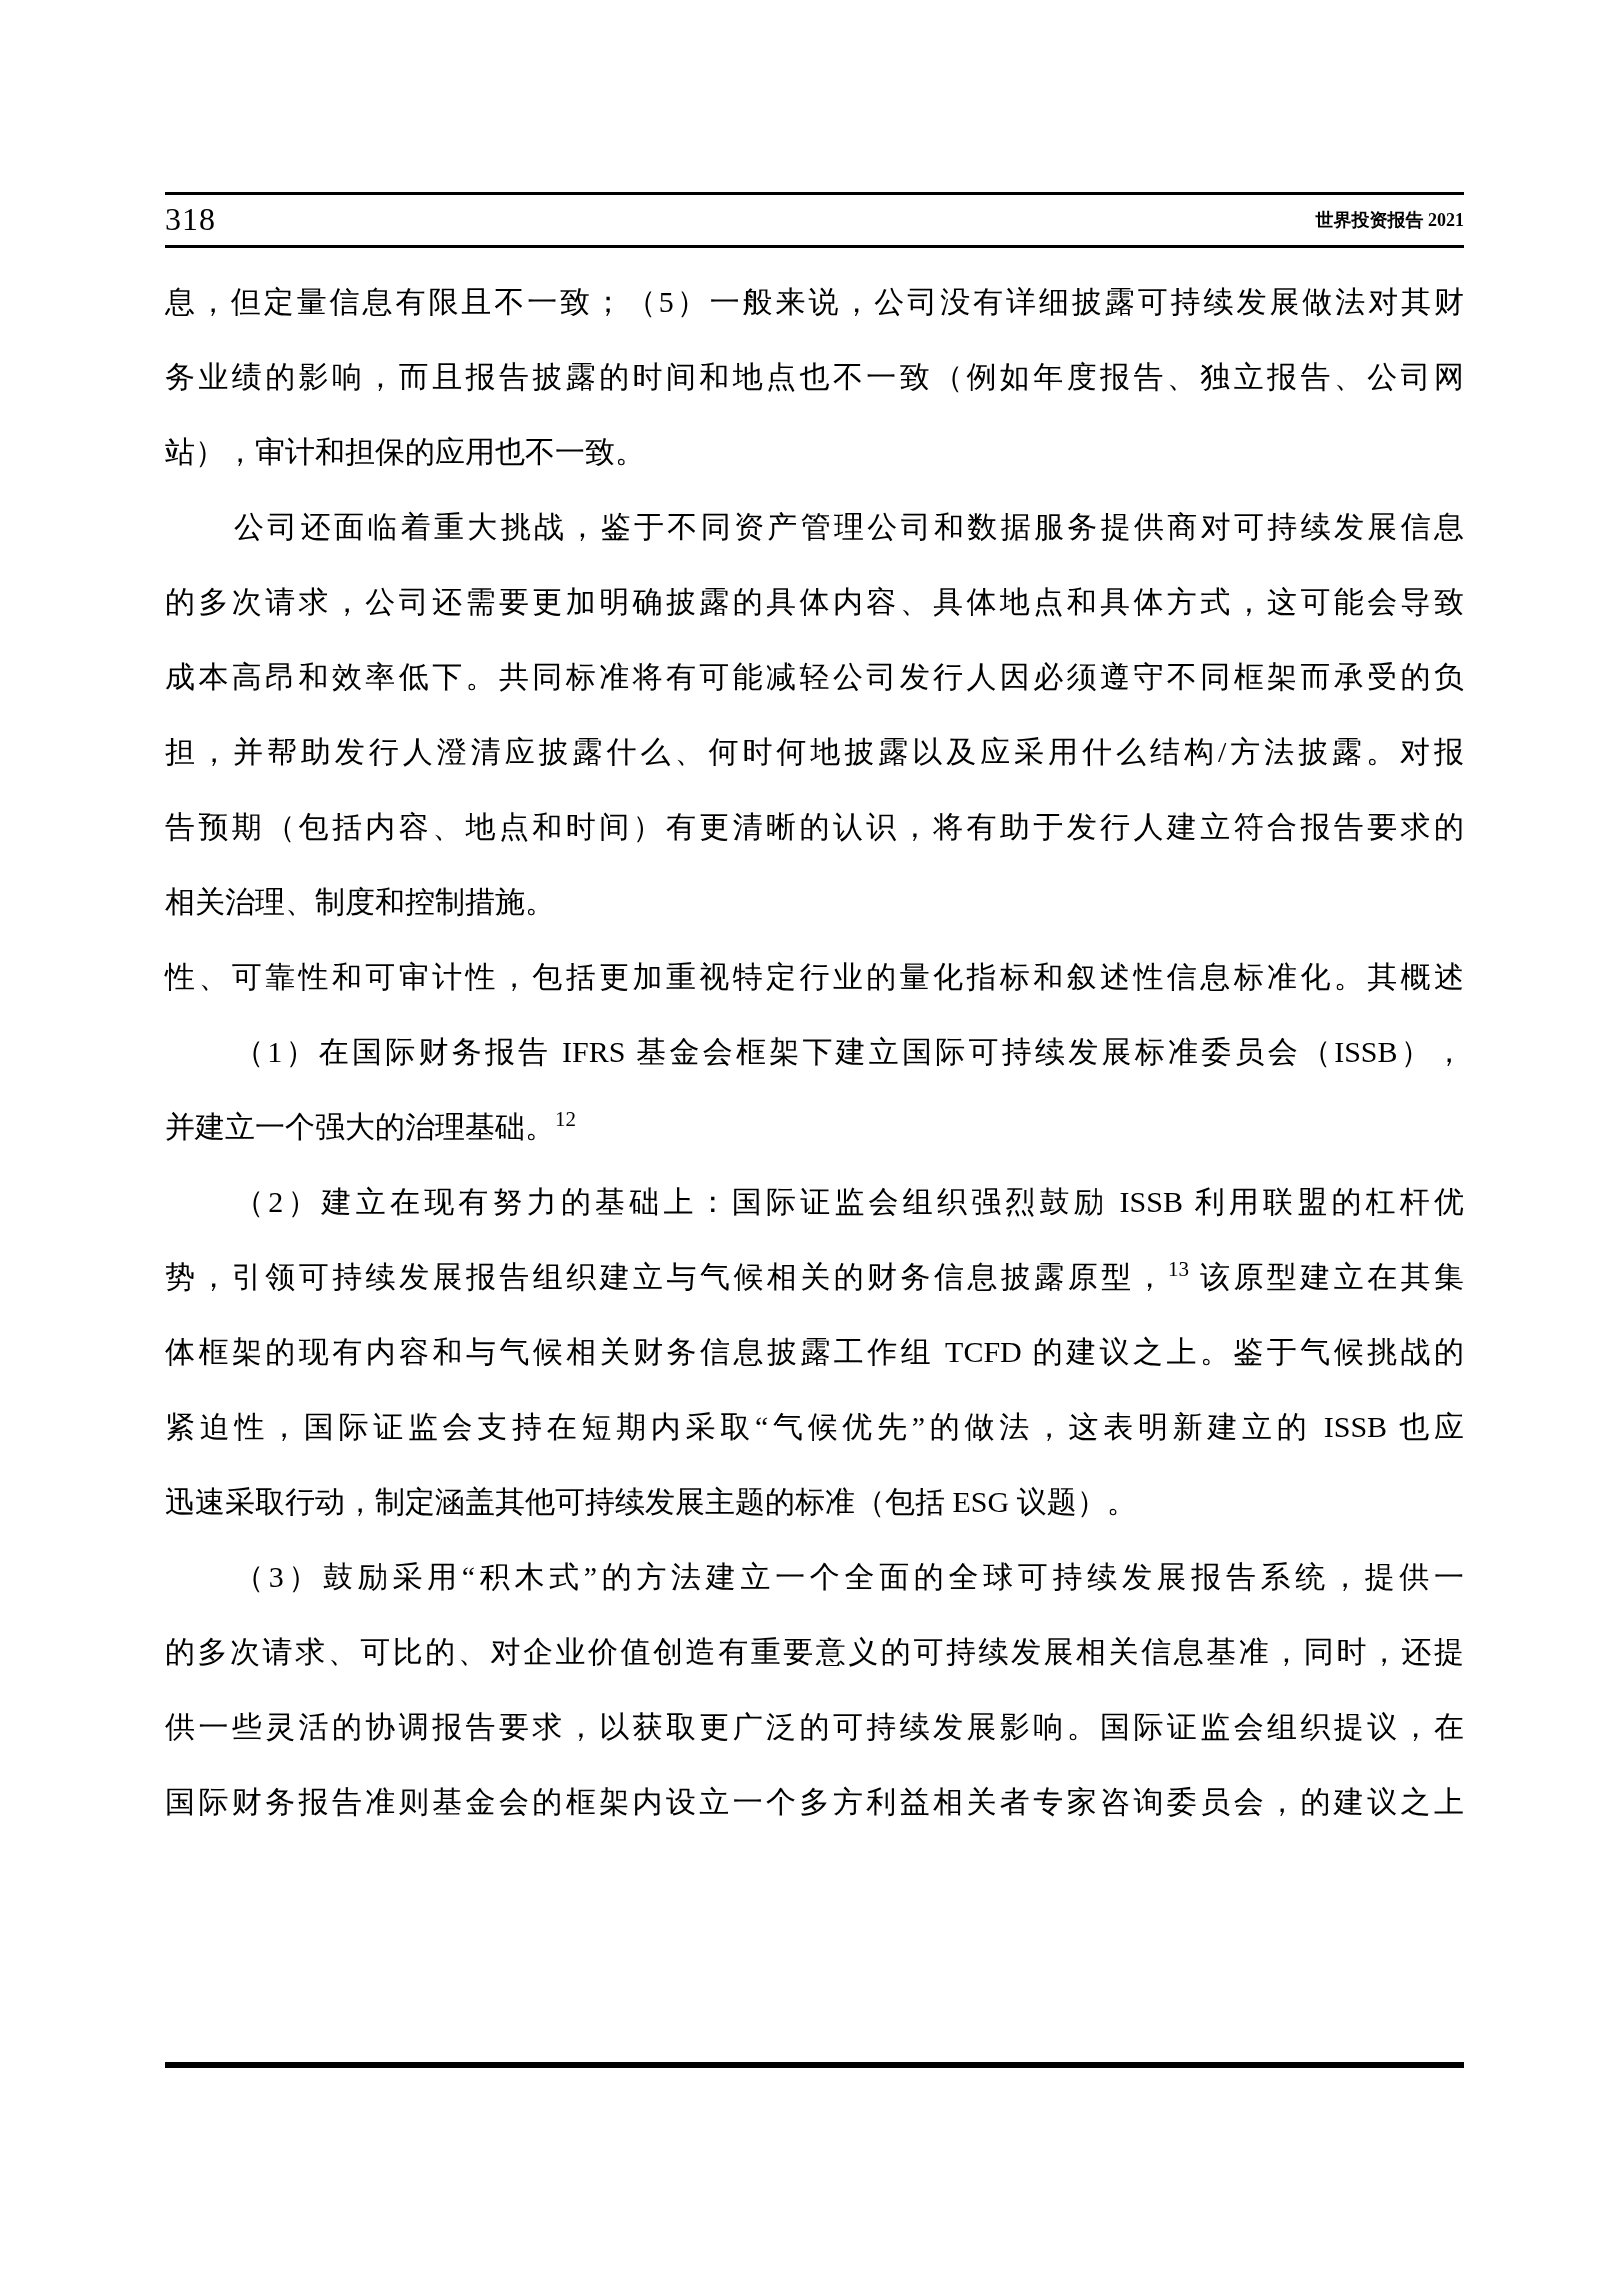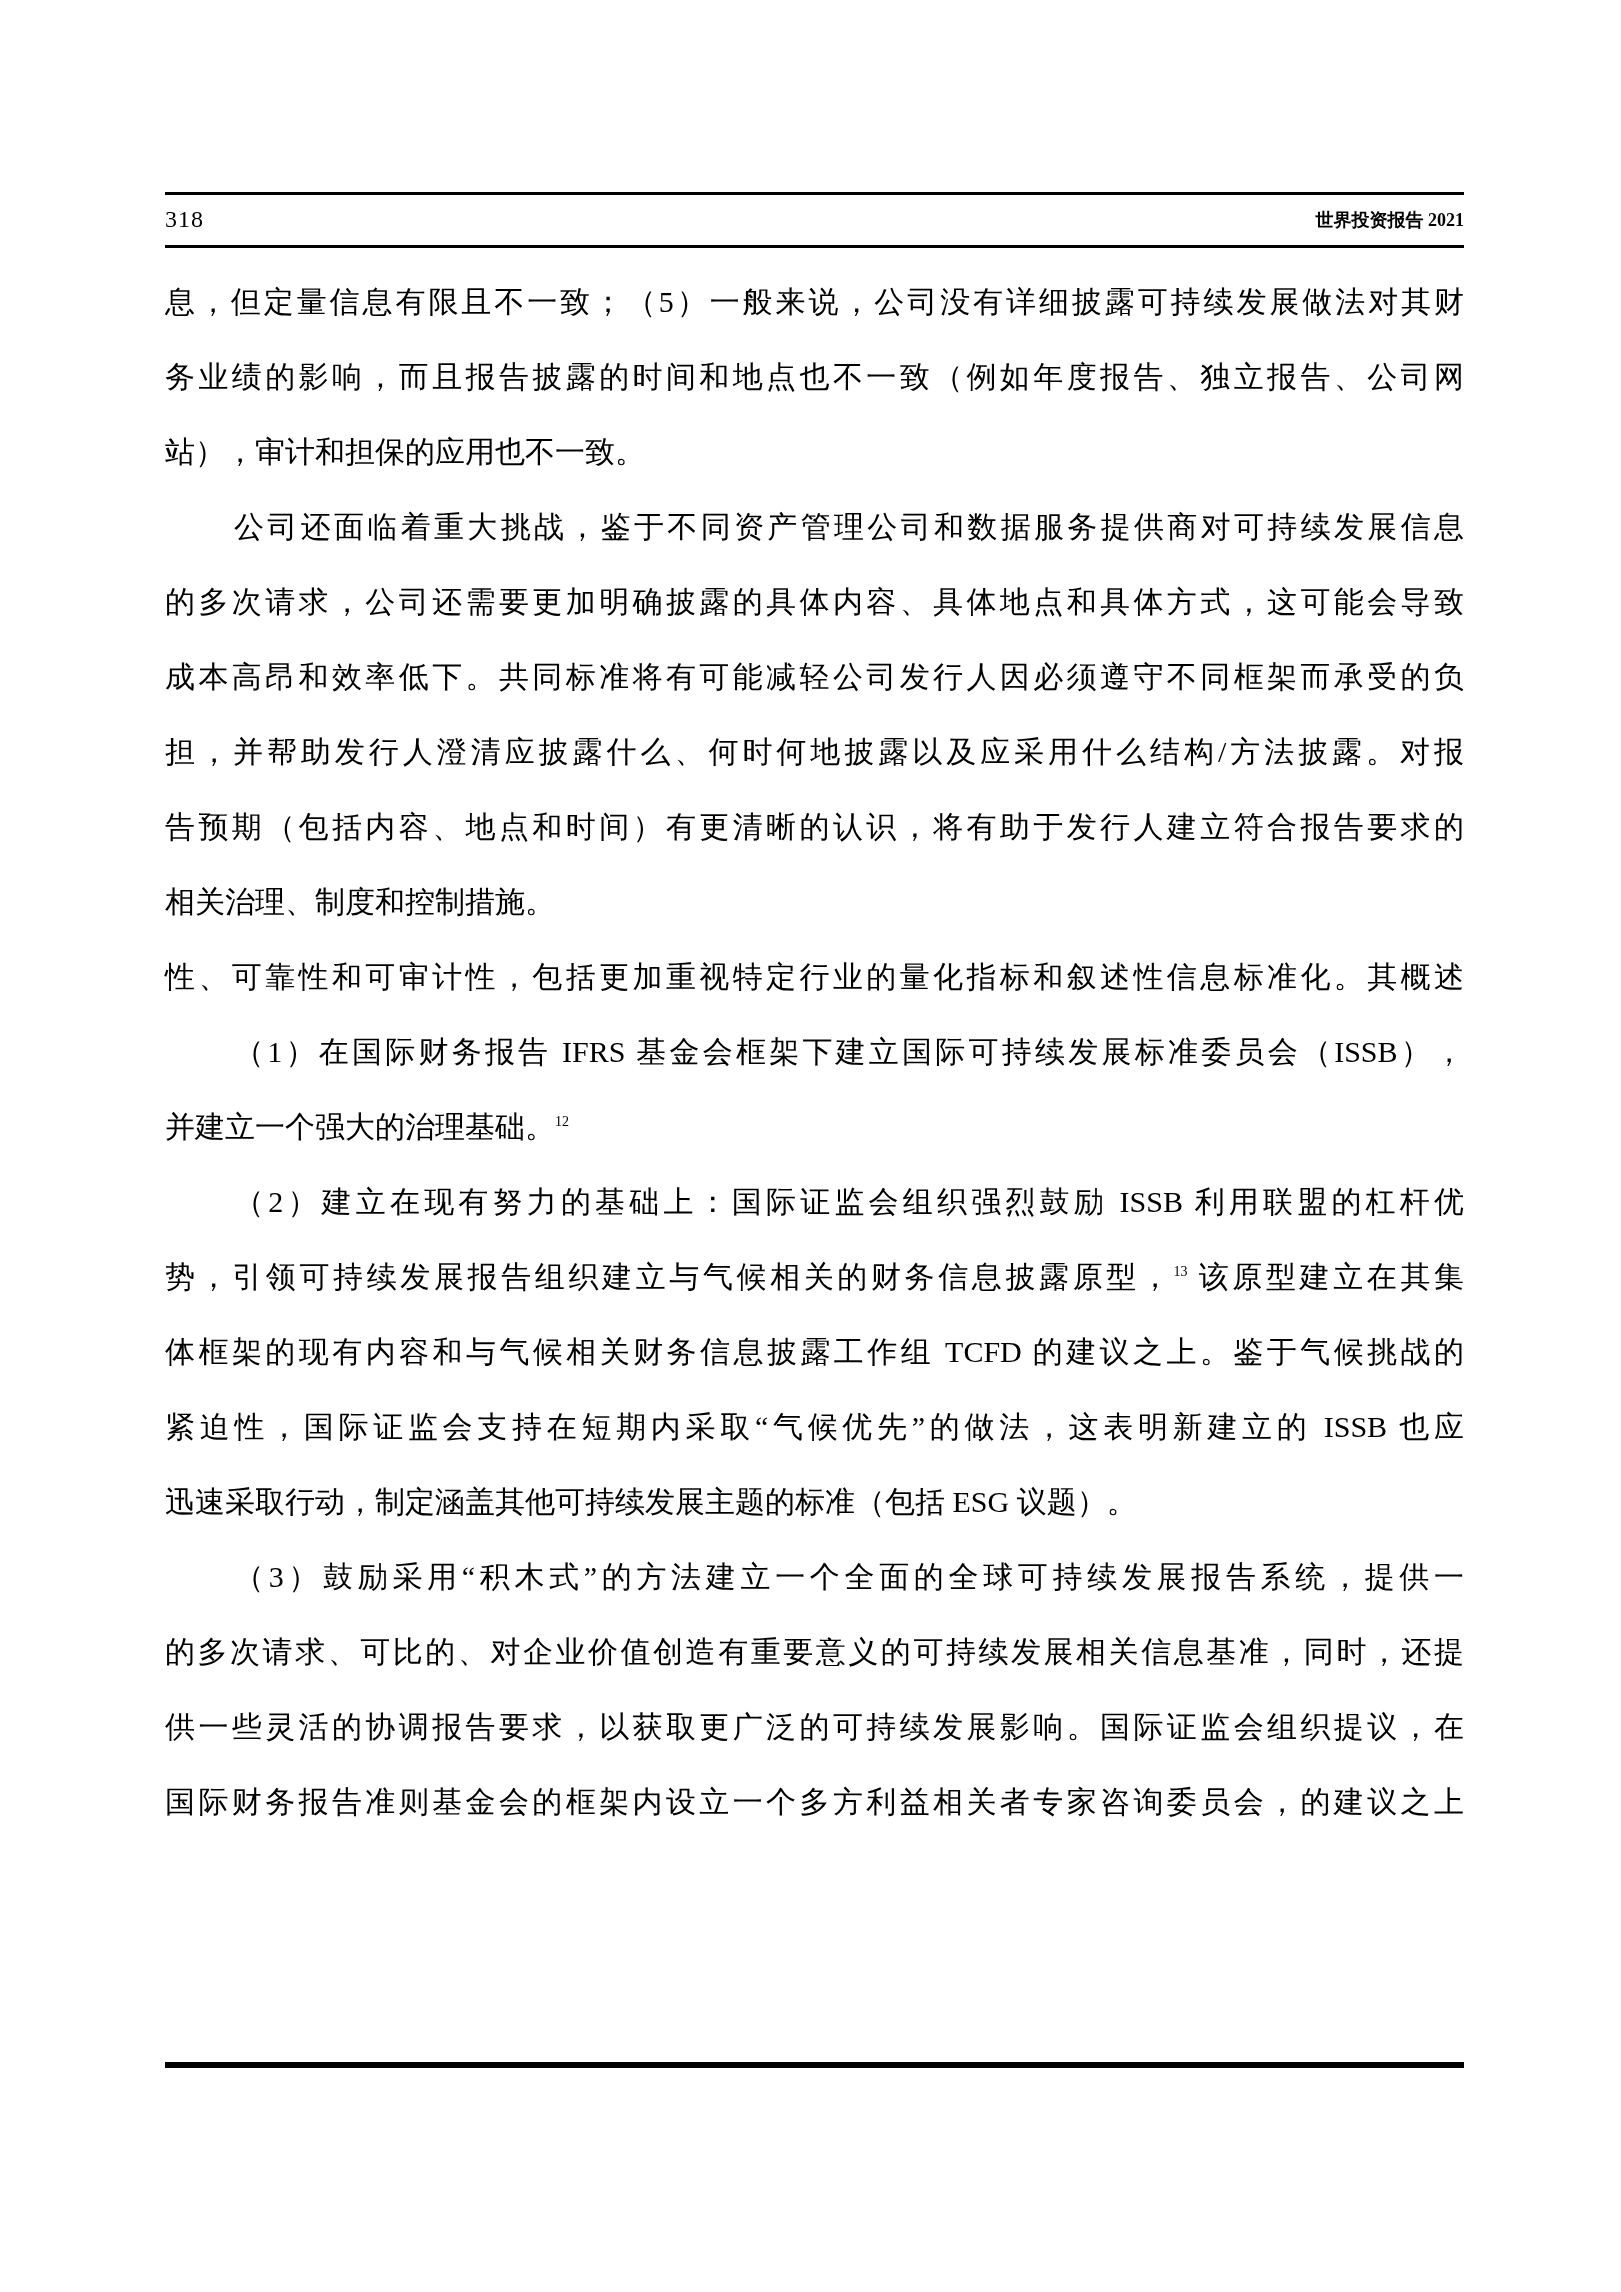--- a/index.html
+++ b/index.html
@@ -32,21 +32,21 @@
     position: absolute;
     left: 165px;
     right: 157px;
     top: 198px;
     height: 43px;
     display: flex;
     justify-content: space-between;
     align-items: center;
   }
   #page-number {
-    font-size: 24px;
+    font-size: 32px;
     letter-spacing: 1px;
   }
   #report-title {
     font-size: 18px;
     font-weight: bold;
   }
 
   
   #body-text {
     position: absolute;
@@ -59,21 +59,21 @@
   }
   .line {
     text-align: justify;
     white-space: normal;
     height: 75px;
     overflow: visible;
   }
   .line.stretch { text-align-last: justify; }
   .line.indent  { text-indent: 69px; }
   .line sup {
-    font-size: 14px;
+    font-size: 21px;
     line-height: 0;
     vertical-align: super;
   }
 </style>
 </head>
 <body>
 
 <div id="page">
 
   <div id="rule-top" class="rule"></div>

